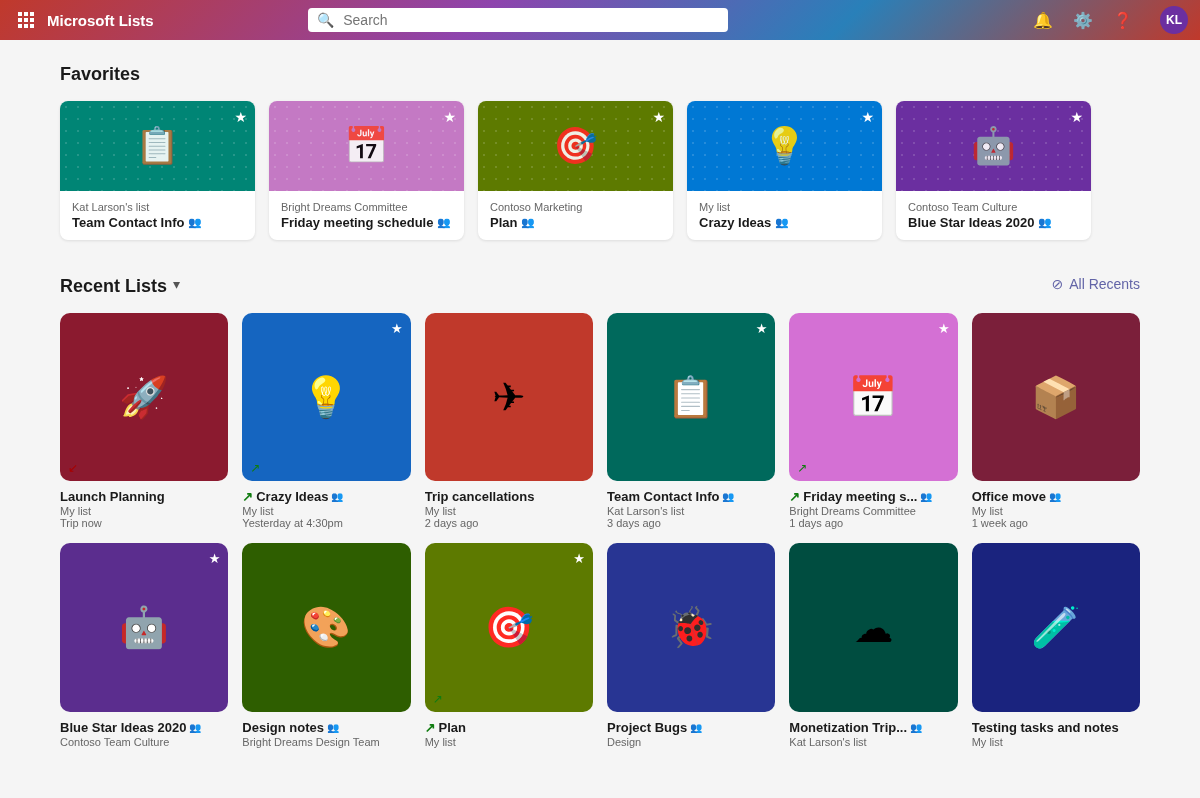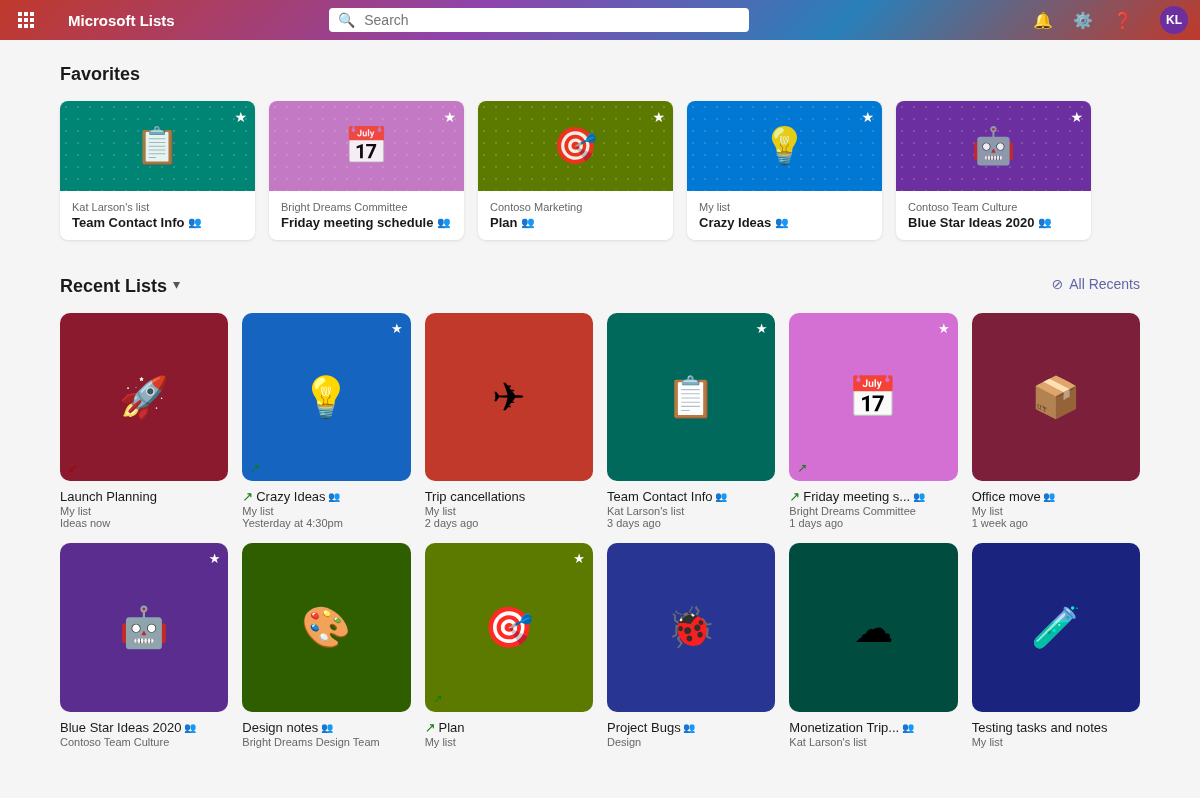--- a/index.html
+++ b/index.html
@@ -5,21 +5,21 @@
     * { box-sizing: border-box; margin: 0; padding: 0; }
     body { font-family: 'Segoe UI', sans-serif; background: #f5f5f5; min-height: 798px; overflow-x: hidden; }
 
     
     .header {
       display: flex;
       align-items: center;
       height: 40px;
       background: linear-gradient(135deg, #c0392b 0%, #8e44ad 40%, #2980b9 70%, #c0392b 100%);
       padding: 0 12px;
-      gap: 28px;
+      gap: 7px;
     }
     .header-title {
       color: white;
       font-weight: 600;
       font-size: 15px;
       white-space: nowrap;
     }
     .header-search {
       flex: 1;
       max-width: 420px;
@@ -213,21 +213,21 @@
       font-size: 13px;
     }
     .recent-trend {
       position: absolute;
       bottom: 6px;
       left: 8px;
       font-size: 12px;
     }
     .recent-name {
       font-size: 13px;
-      font-weight: 400;
+      font-weight: 700;
       color: #1a1a1a;
       white-space: nowrap;
       overflow: hidden;
       text-overflow: ellipsis;
       max-width: 100%;
       display: flex;
       align-items: center;
       gap: 3px;
     }
     .recent-sub {
@@ -386,21 +386,21 @@
     <div class="recent-icon-wrap bg-crimson">
 
       <span style="font-size:40px;">🚀</span>
       <span class="recent-trend trend-down">↙</span>
     </div>
     <div class="recent-name">
       <span>Launch Planning</span>
 
     </div>
     <div class="recent-sub">My list</div>
-    <div class="recent-time">Ideas now</div>
+    <div class="recent-time">Trip now</div>
   </div>
       <div class="recent-item">
     <div class="recent-icon-wrap bg-royal">
       <span class="recent-star">★</span>
       <span style="font-size:40px;">💡</span>
       <span class="recent-trend trend-up">↗</span>
     </div>
     <div class="recent-name">
       <span class="trend-up">↗</span>
           <span>Crazy Ideas</span>

